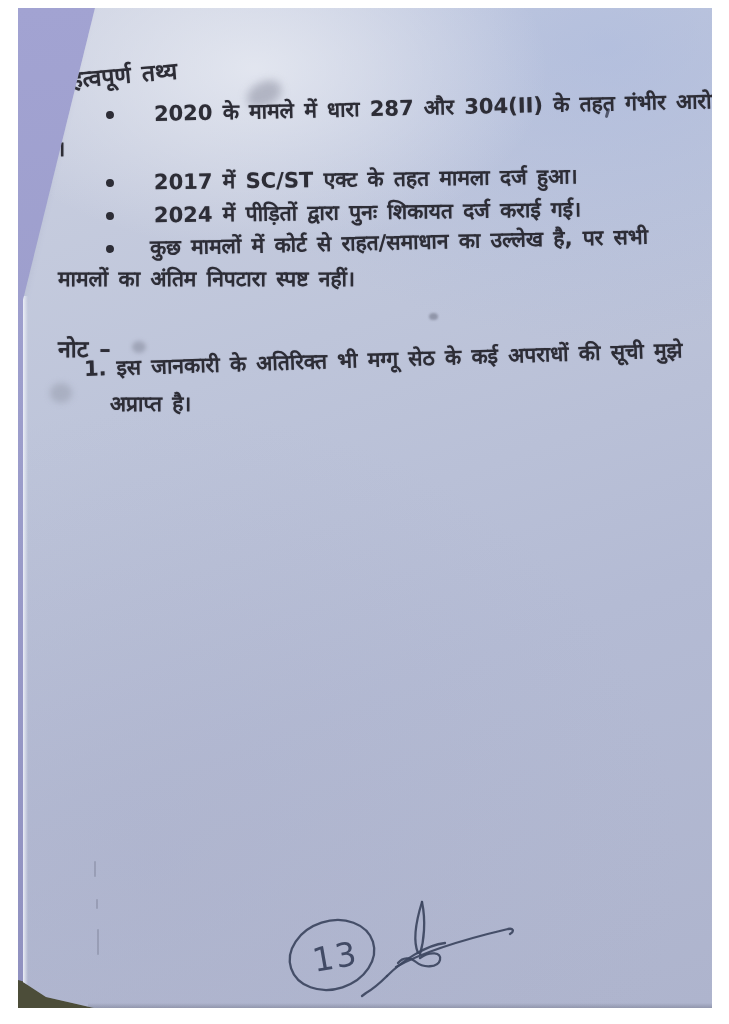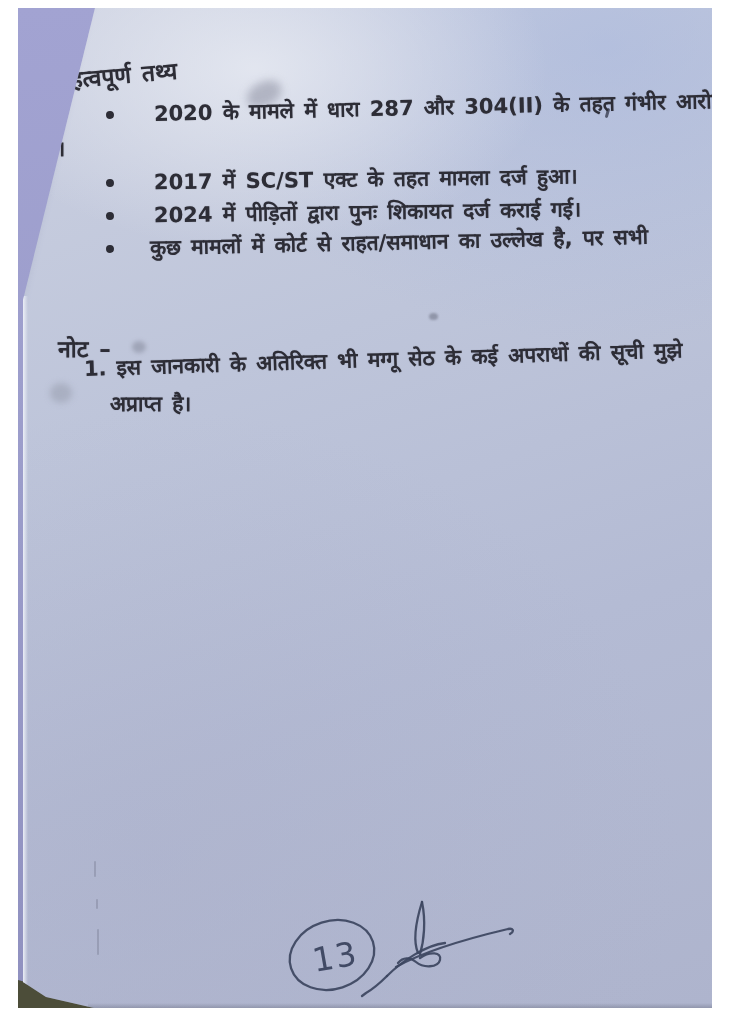--- a/index.html
+++ b/index.html
@@ -107,20 +107,21 @@
 
         <div class="brow tilt2" style="left:106px;top:201px;">
           <span class="dot gap40"></span>
           <span class="bt">2024 में पीड़ितों द्वारा पुनः शिकायत दर्ज कराई गई।</span>
         </div>
 
         <div class="brow tilt1" style="left:106px;top:234px;">
           <span class="dot gap36"></span>
           <span class="bt">कुछ मामलों में कोर्ट से राहत/समाधान का उल्लेख है, पर सभी</span>
         </div>
+        <div class="txt" style="left:58px;top:264px;">मामलों का अंतिम निपटारा स्पष्ट नहीं।</div>
 
         <div class="txt note-label" style="left:58px;top:334px;">नोट –</div>
 
         <div class="brow tilt3" style="left:84px;top:354px;">
           <span class="bt num">1.</span>
           <span class="bt">इस जानकारी के अतिरिक्त भी मग्गू सेठ के कई अपराधों की सूची मुझे</span>
         </div>
         <div class="txt" style="left:110px;top:389px;">अप्राप्त है।</div>
 
         <svg class="handwriting" viewBox="0 0 280 125">

